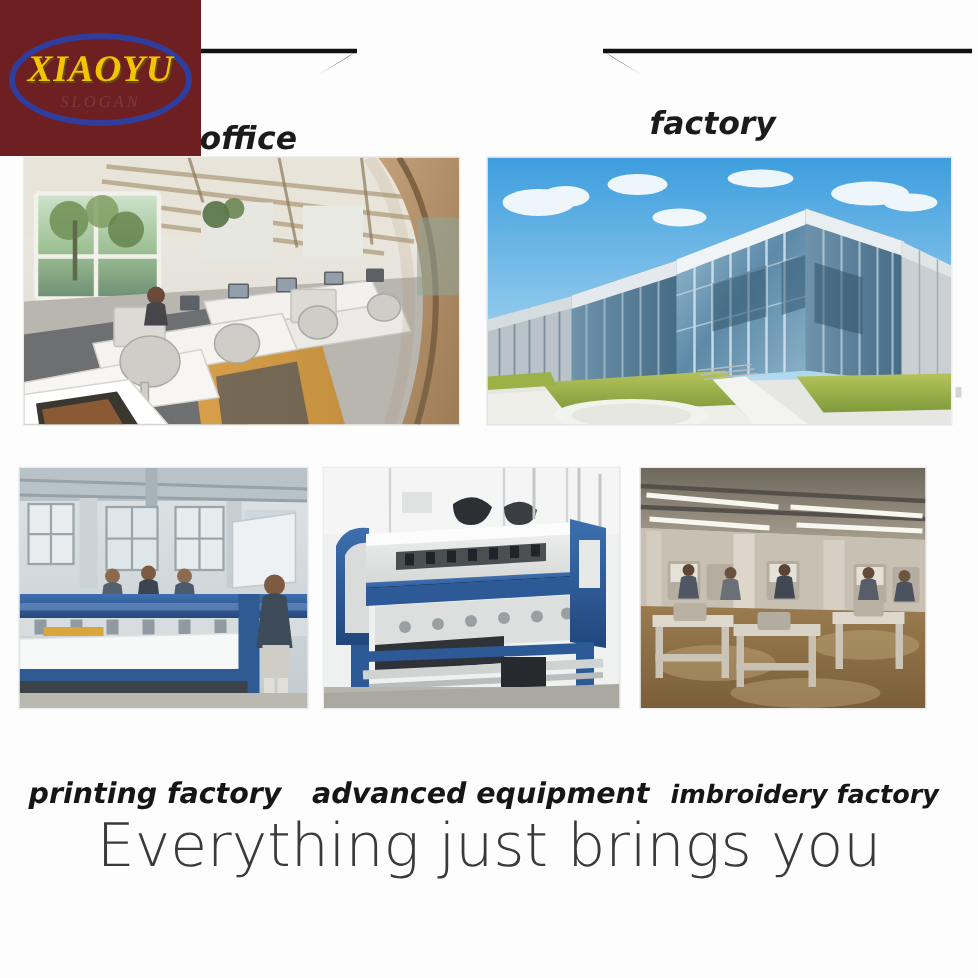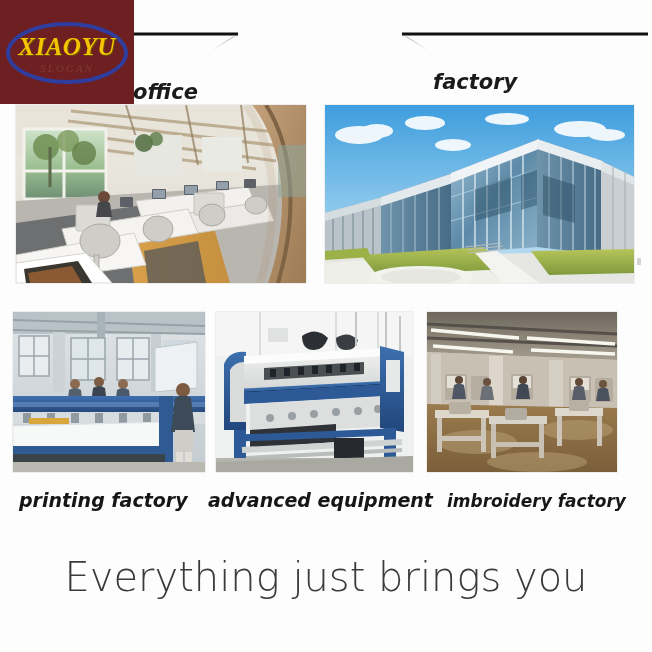--- a/index.html
+++ b/index.html
@@ -88,20 +88,21 @@
   }
   .cap-bottom {
     position: absolute;
     font-family: "DejaVu Sans", sans-serif;
     font-style: italic;
     font-weight: bold;
     font-size: 19px;
     color: #161616;
     white-space: nowrap;
     z-index: 10;
+    margin-top: 29px;
   }
 
   
   .photo {
     position: absolute;
     overflow: hidden;
     background: #d9dde0;
     box-shadow: 0 0 0 1px rgba(0,0,0,0.06);
   }
   .photo svg { display: block; width: 100%; height: 100%; }
@@ -112,21 +113,20 @@
     left: 0;
     top: 538px;
     width: 652px;
     text-align: center;
     font-family: "DejaVu Sans", sans-serif;
     font-weight: 300;
     font-size: 40px;
     line-height: 52px;
     color: #3a3a3a;
     letter-spacing: 0px;
-    margin-top: 13px;
   }
   .tagline .ln { display: block; }
 
   .speck {
     position: absolute;
     left: 637px;
     top: 258px;
     width: 4px;
     height: 7px;
     background: #c9c9c9;

